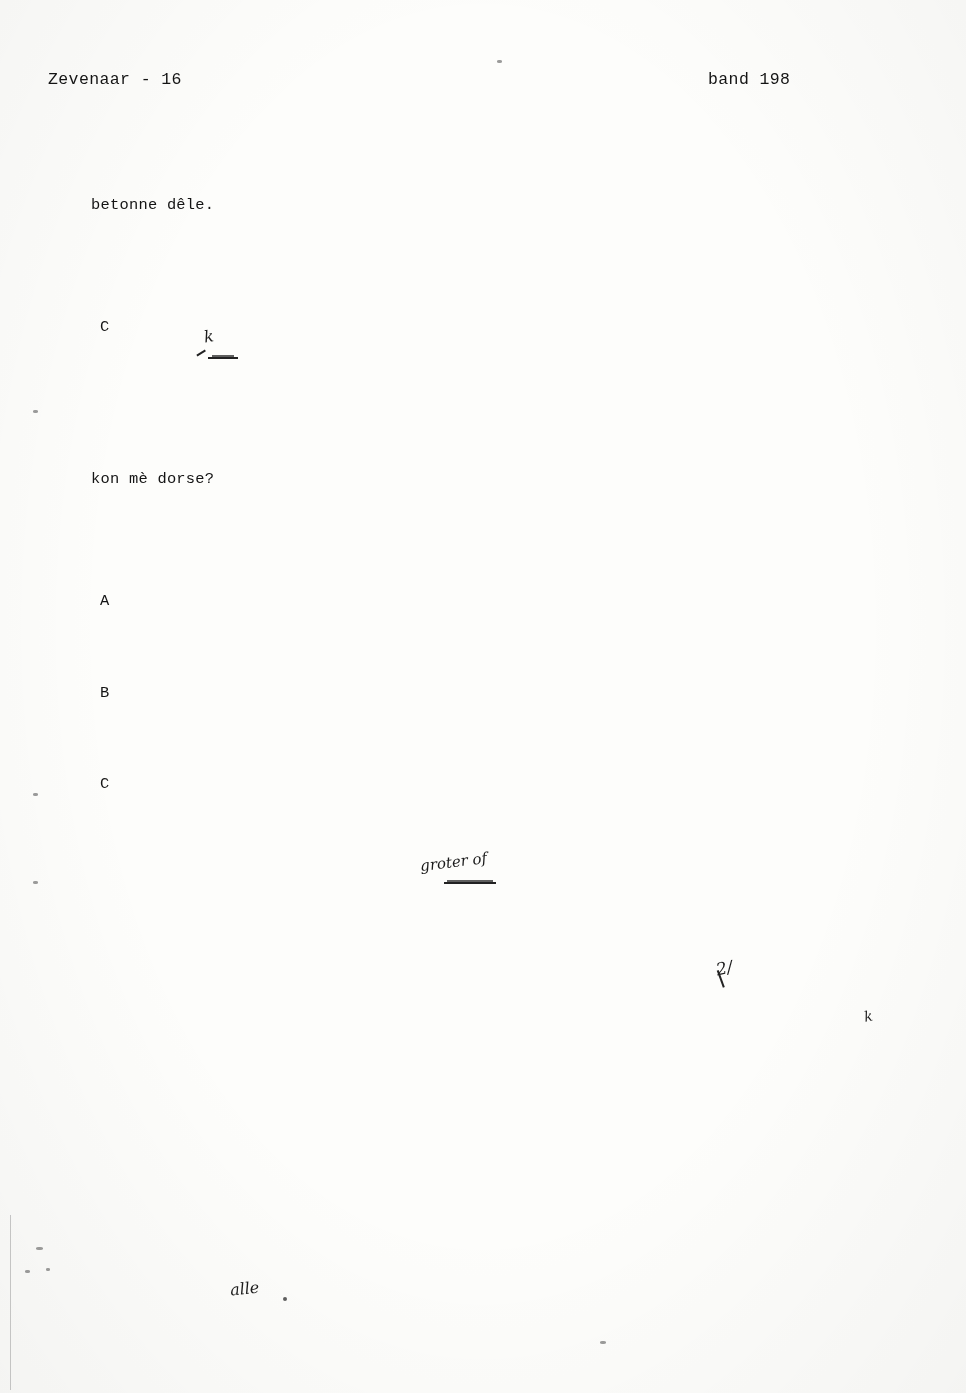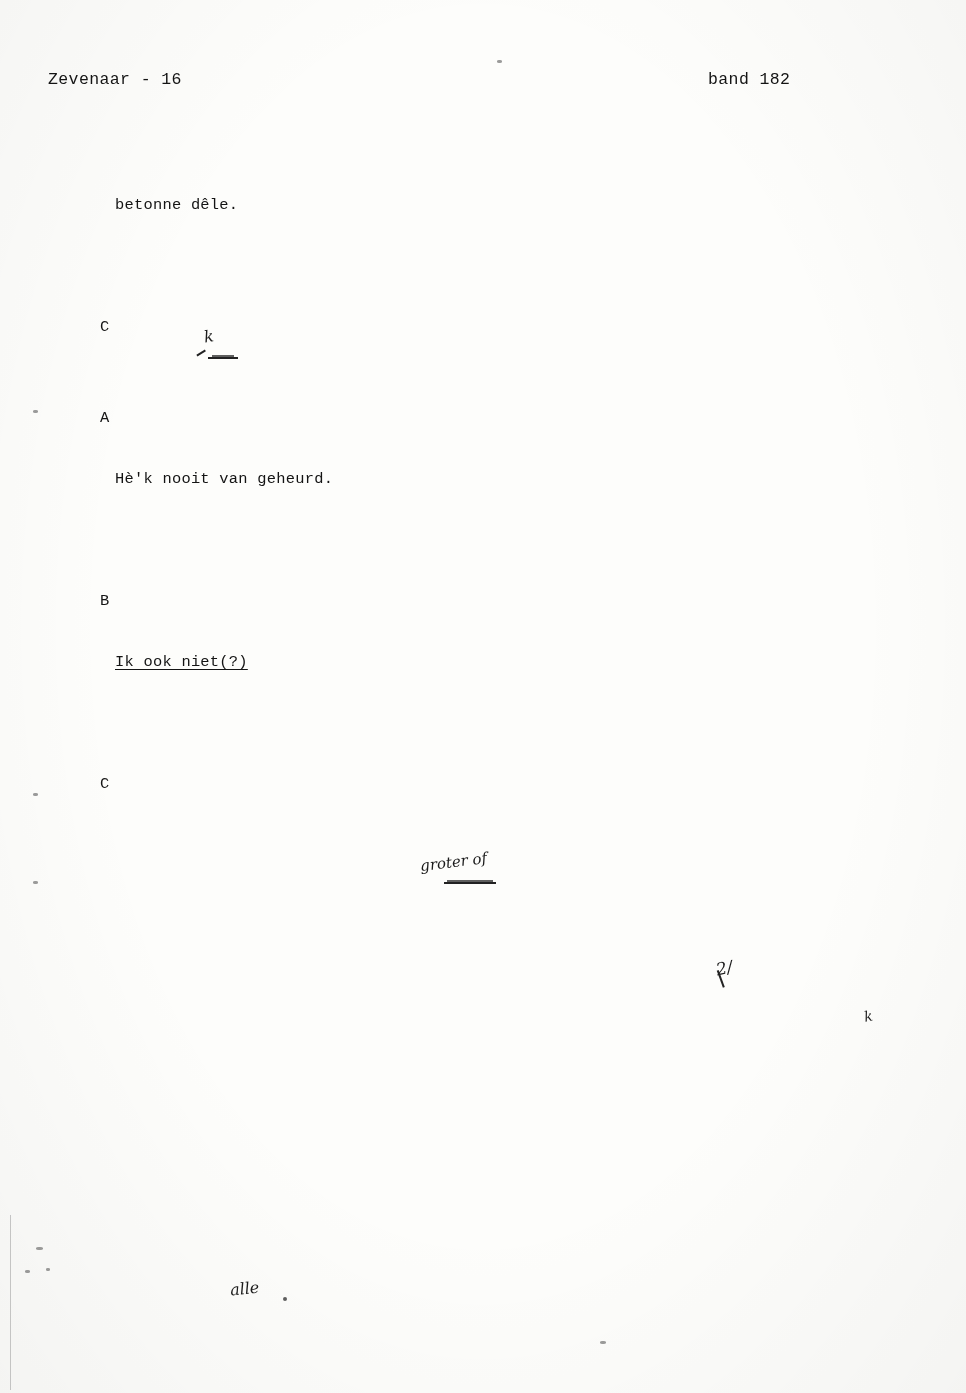--- a/index.html
+++ b/index.html
@@ -70,21 +70,21 @@
 
   .spk {
     position: absolute;
     left: 52px;
     width: 16px;
     font-size: 15.4px;
   }
 
   .txt {
     display: block;
-    margin-left: 67px;
+    margin-left: 43px;
     white-space: pre-wrap;
   }
 
   .u {
     text-decoration: underline;
     text-underline-offset: 3px;
   }
 
   
   .hand {
@@ -121,42 +121,44 @@
     opacity: .55;
   }
 </style>
 </head>
 <body>
 
 <div class="page">
 
   <div class="header">
     <span class="left">Zevenaar - 16</span>
-    <span class="right">band 182</span>
+    <span class="right">band 198</span>
   </div>
 
   <div class="body-block">
 
     <div class="line">
       <span class="spk"></span>
       <span class="txt">betonne dêle.</span>
     </div>
 
     <div class="line">
       <span class="spk">C</span>
     </div>
+    <div class="line">
+      <span class="spk"></span>
+      <span class="txt">kon mè dorse?</span>
+    </div>
 
     <div class="line">
       <span class="spk">A</span>
-      <span class="txt">Hè'k nooit van geheurd.</span>
     </div>
 
     <div class="line">
       <span class="spk">B</span>
-      <span class="txt u">Ik ook niet(?)</span>
     </div>
 
     <div class="line">
       <span class="spk">C</span>
     </div>
     <div class="line">
       
       
     </div>
 

